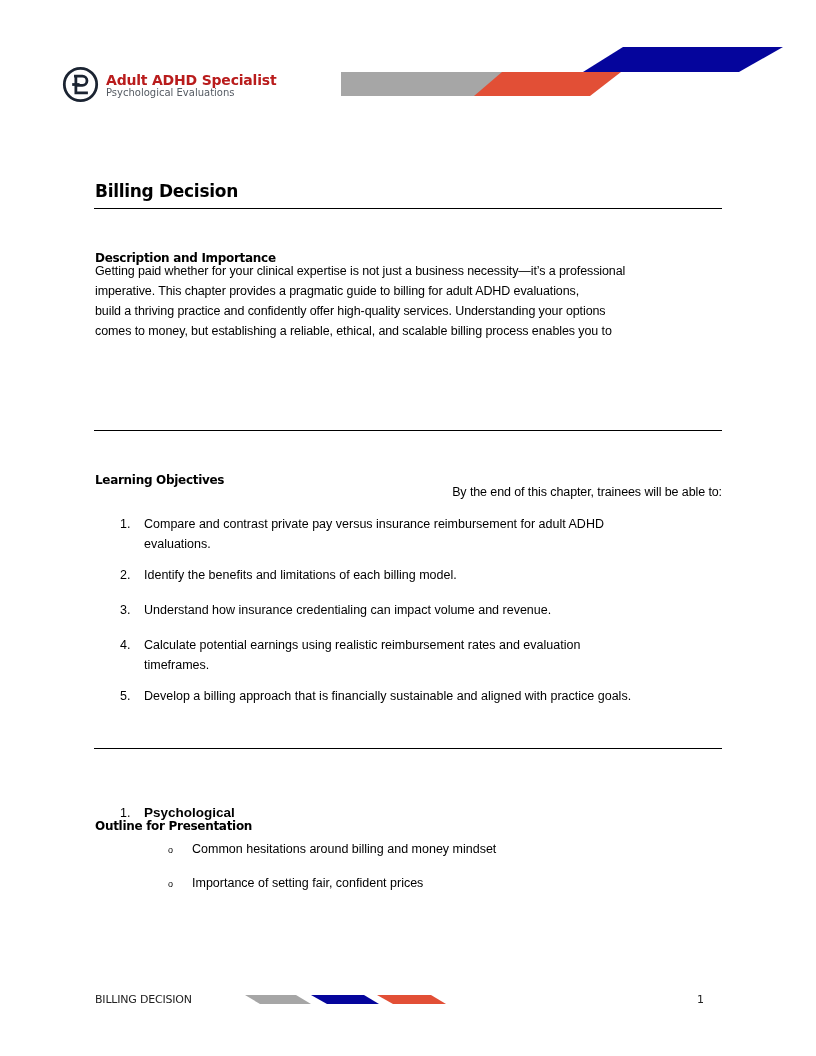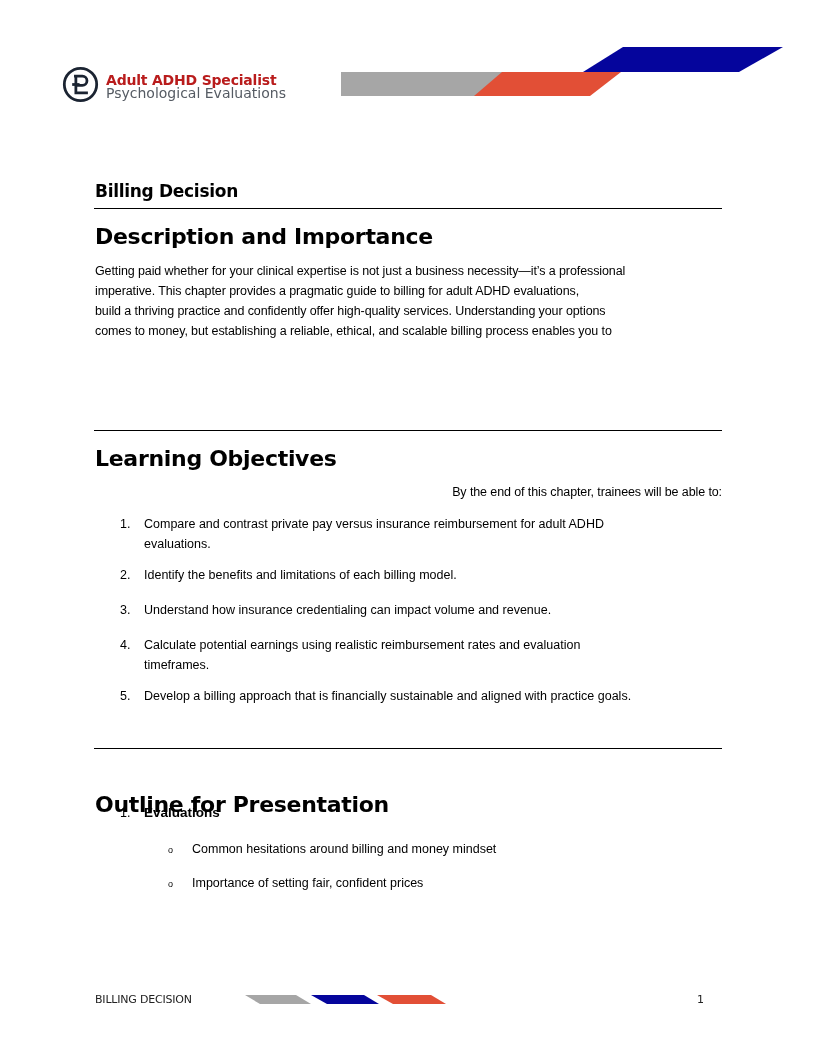--- a/index.html
+++ b/index.html
@@ -2,25 +2,25 @@
 <html><head>
   <meta charset="utf-8">
   <style>
     html, body { margin: 0; padding: 0; background: #ffffff; }
     body { width: 816px; height: 1056px; position: relative; overflow: hidden;
            font-family: "Liberation Sans", sans-serif; color: #000; }
     .logo { position: absolute; left: 62px; top: 66px; display: flex; align-items: center; }
     .logo-mark { width: 37px; height: 37px; }
     .logo-text { margin-left: 7px; }
     .logo-title { font-family: "DejaVu Sans", sans-serif; font-weight: bold; font-size: 14px; color: #b91c1c; letter-spacing: -0.2px; line-height: 16px; }
-    .logo-sub { font-family: "DejaVu Sans", sans-serif; font-size: 14px; color: #555b63; line-height: 10px; }
+    .logo-sub { font-family: "DejaVu Sans", sans-serif; font-size: 10px; color: #555b63; line-height: 10px; }
     .header-bars { position: absolute; left: 0; top: 0; width: 816px; height: 120px; }
     .h1 { position: absolute; left: 95px; top: 181px; font-size: 17px; font-weight: bold; font-family: "DejaVu Sans", sans-serif; letter-spacing: -0.3px; }
     .rule { position: absolute; left: 94px; width: 628px; height: 1px; background: #000; }
-    .h2 { position: absolute; left: 95px; font-size: 22px; font-weight: bold; font-family: "DejaVu Sans", sans-serif; letter-spacing: -0.3px; }
+    .h2 { position: absolute; left: 95px; font-size: 12px; font-weight: bold; font-family: "DejaVu Sans", sans-serif; letter-spacing: -0.3px; margin-top: 27px; }
     .para { position: absolute; left: 95px; width: 627px; font-size: 12.5px; line-height: 20px; letter-spacing: -0.1px; }
     .ol { position: absolute; left: 95px; width: 627px; font-size: 12.5px; }
     .ol-item { position: absolute; left: 0; width: 627px; line-height: 20px; }
     .ol-num { position: absolute; left: 25px; width: 20px; }
     .ol-text { position: absolute; left: 49px; width: 570px; }
     .sub-bullet { position: absolute; left: 95px; font-size: 12.5px; line-height: 20px; }
     .sub-bullet .bul { position: absolute; left: 73px; font-size: 9px; top: 1px; }
     .sub-bullet .txt { position: absolute; left: 97px; white-space: nowrap; }
     .footer-label { position: absolute; left: 95px; top: 993px; font-size: 11px; letter-spacing: -0.2px; color: #222; font-family: "DejaVu Sans", sans-serif; }
     .footer-page { position: absolute; left: 697px; top: 993px; font-size: 11px; color: #222; font-family: "DejaVu Sans", sans-serif; }
@@ -99,21 +99,21 @@
 </div>
 
 <div class="rule" style="top:748px;"></div>
 
 <div class="h2" style="top:792px;">Outline for Presentation</div>
 
 <div class="ol" style="top:803px;">
   <div class="ol-item" style="top:0; font-weight:bold; font-size:13.5px;">
     <span class="ol-num" style="font-weight:normal; font-size:12.5px;">1.</span>
     <div class="ol-text">
-        <div>Evaluations</div>
+        <div>Psychological</div>
       </div>
   </div>
 </div>
 
 <div class="sub-bullet" style="top:839px;">
   <span class="bul">o</span>
   <span class="txt">Common hesitations around billing and money mindset</span>
 </div>
 <div class="sub-bullet" style="top:873px;">
   <span class="bul">o</span>

